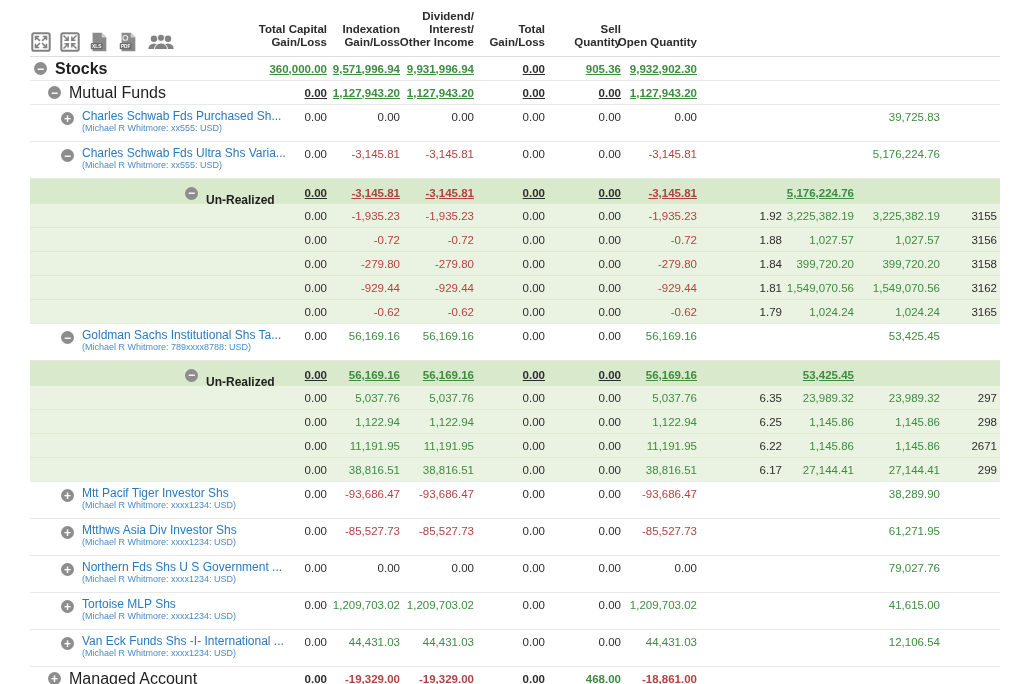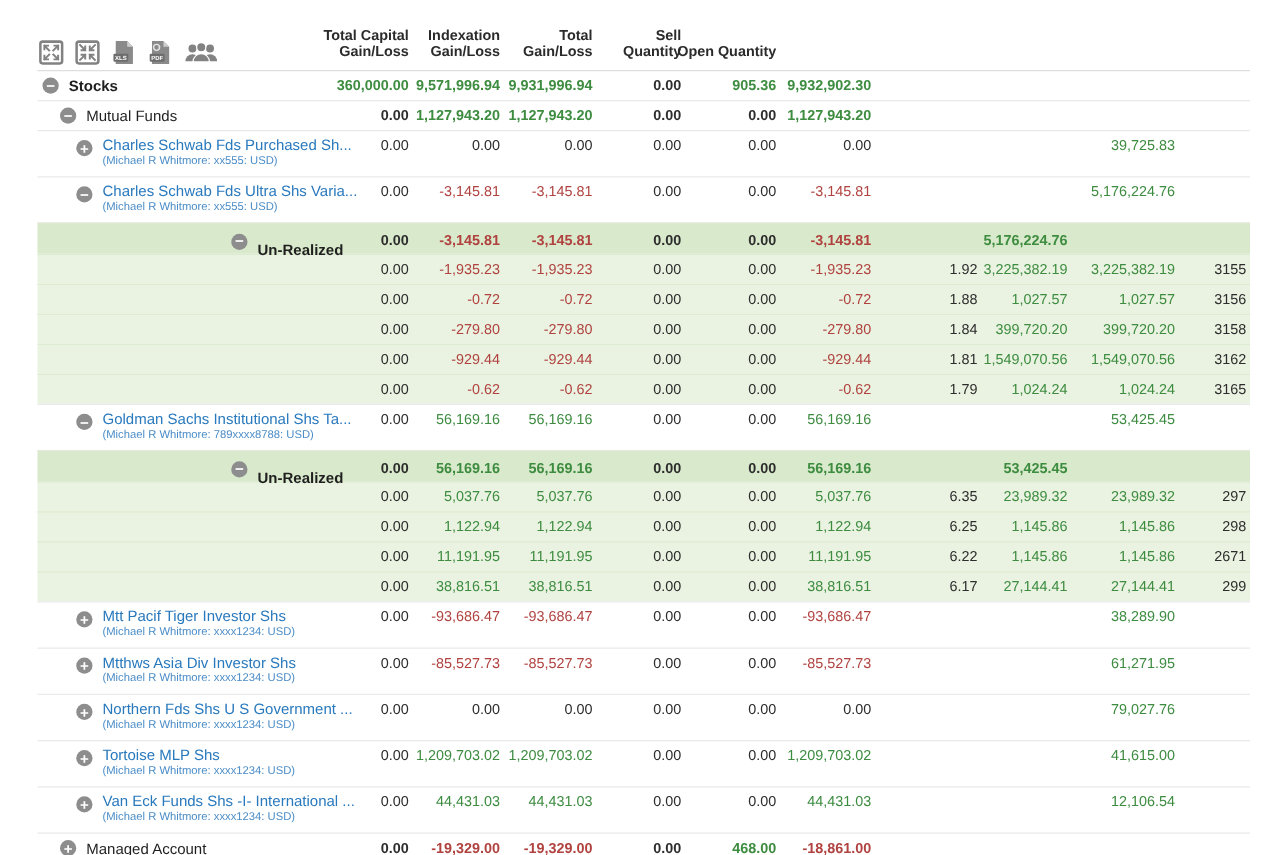--- a/index.html
+++ b/index.html
@@ -23,31 +23,31 @@
   .row.subtotal{height:24px;background:var(--band-header-bg);border-top:1px solid #e2e8da;}
   .row.lot{height:23px;background:var(--band-row-bg);border-top:1px solid #ddebd0;}
   .row.subtotal + .row.lot{border-top:1px solid #dcead0;}
 
   .cell{font-size:11.5px;text-align:right;padding-right:3px;white-space:nowrap;color:var(--neutral);
     align-self:center;}
   .row.fund .cell{align-self:flex-start;padding-top:6px;}
   .cell.pos{color:var(--positive);}
   .cell.neg{color:var(--negative);}
   .cell.zero{color:var(--neutral);}
-  .row.group .cell,.row.subtotal .cell{font-weight:700;}
+  .row.group .cell,.row.subtotal .cell{font-weight:700;text-decoration:underline;}
 
   .namecell{display:flex;align-items:center;min-width:0;}
   .row.fund .namecell{align-items:flex-start;padding-top:4px;}
   .lv0{padding-left:4px;} .lv1{padding-left:18px;} .lv2{padding-left:31px;} .lvUR{padding-left:155px;}
 
   .exp{display:inline-flex;align-items:center;justify-content:center;flex:0 0 13px;width:13px;height:13px;
     border-radius:50%;background:#8d8d8d;color:#fff;font-size:12px;font-weight:700;line-height:0;
     margin-right:8px;cursor:pointer;user-select:none;}
   .row.fund .exp{margin-top:3px;}
-  .glabel{font-size:12px;color:#1f1f1f;white-space:nowrap;}
+  .glabel{font-size:16px;color:#1f1f1f;white-space:nowrap;}
   .glabel.strong{font-weight:700;}
   .sublabel-wrap{min-width:0;}
   .flink{font-size:12px;color:var(--link);text-decoration:none;white-space:nowrap;display:block;
     line-height:14px;cursor:pointer;}
   .sub{font-size:9px;color:#4a8cc7;line-height:10px;white-space:nowrap;}
   .urlabel{font-size:12px;font-weight:700;color:#1f1f1f;white-space:nowrap;margin-top:14px;}
 </style>
 </head>
 <body>
 
@@ -111,20 +111,25 @@
 
       <div class="hcell">
         <div>Total Capital</div>
         <div>Gain/Loss</div>
       </div>
       <div class="hcell">
         <div>Indexation</div>
         <div>Gain/Loss</div>
       </div>
       <div class="hcell">
+        <div>Dividend/</div>
+        <div>Interest/</div>
+        <div>Other Income</div>
+      </div>
+      <div class="hcell">
         <div>Total</div>
         <div>Gain/Loss</div>
       </div>
       <div class="hcell">
         <div>Sell</div>
         <div>Quantity</div>
       </div>
       <div class="hcell">
         <div>Open Quantity</div>
       </div>

